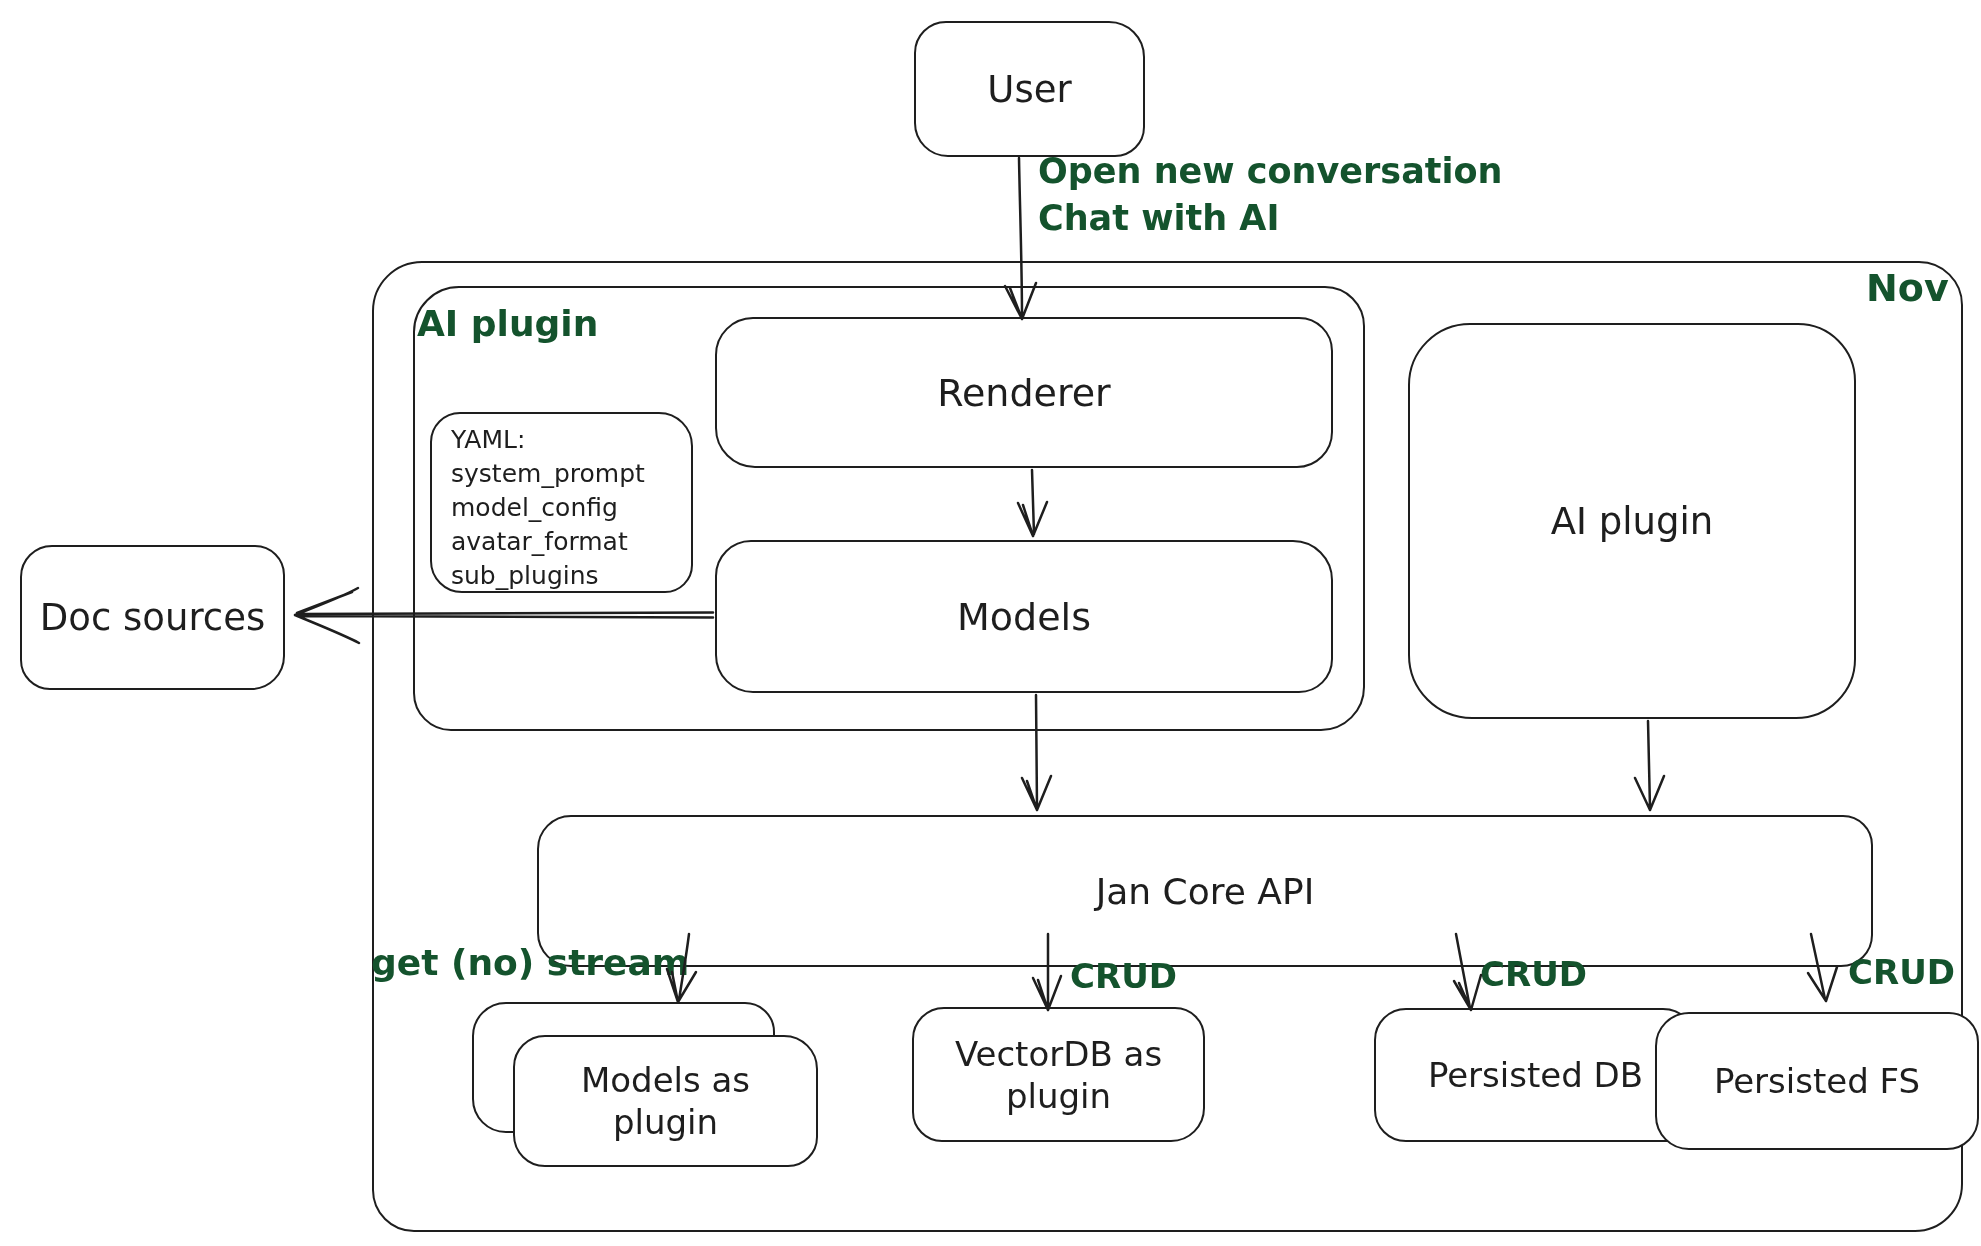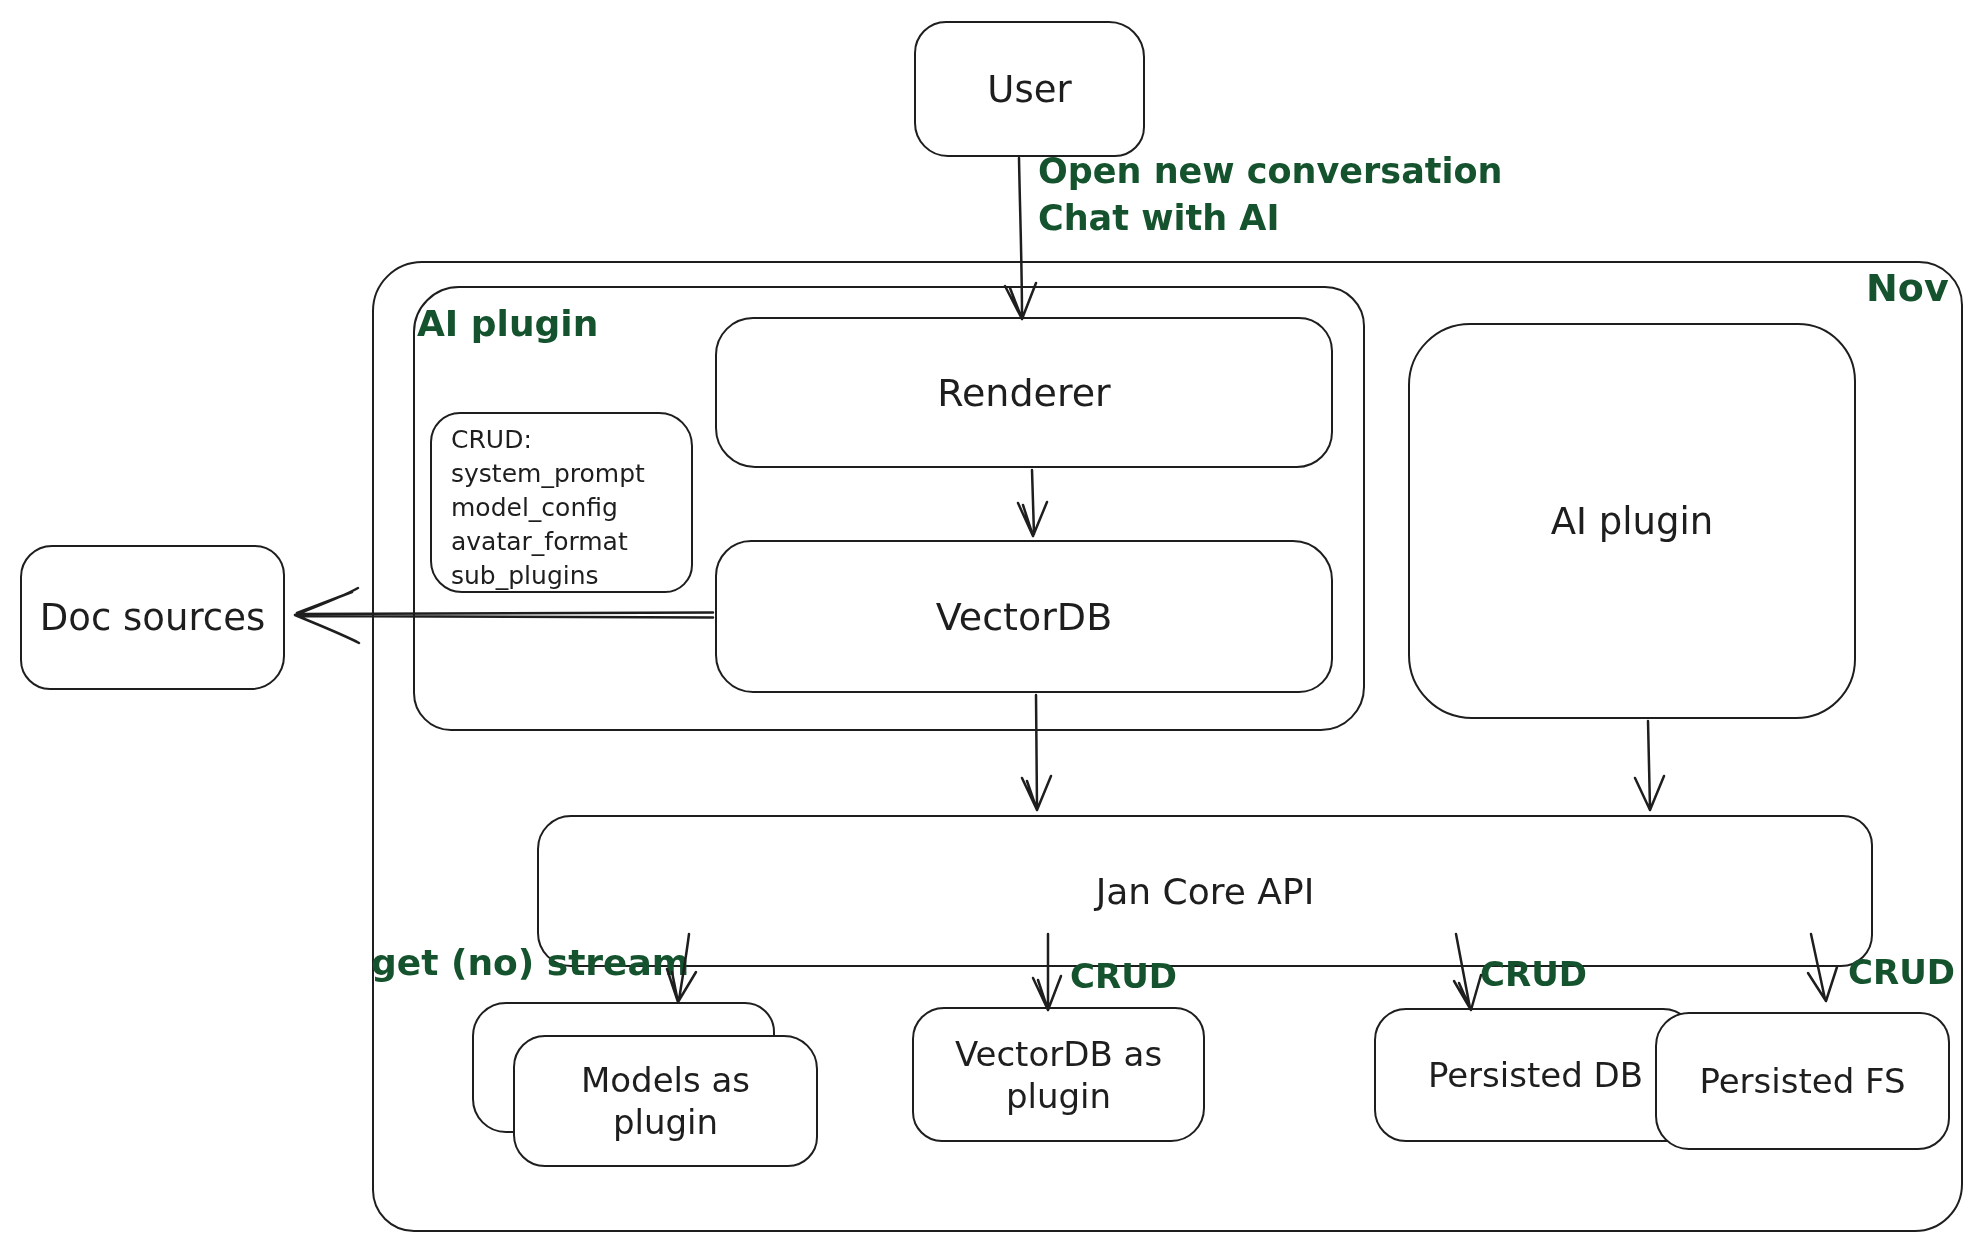--- a/index.html
+++ b/index.html
@@ -41,21 +41,21 @@
   .yaml-note{left:430px;top:412px;width:263px;height:181px;border-radius:30px 34px 28px 32px;
              align-items:flex-start;justify-content:flex-start;text-align:left;
              font-size:25px;line-height:34px;padding:9px 0 0 19px;}
   .doc-sources-box{left:20px;top:545px;width:265px;height:145px;border-radius:32px 30px 34px 30px;font-size:37px;}
   .ai-plugin-box{left:1408px;top:323px;width:448px;height:396px;border-radius:62px 58px 60px 64px;font-size:37px;}
   .jan-core-api-box{left:537px;top:815px;width:1336px;height:152px;border-radius:34px 30px 32px 34px;font-size:36px;}
   .models-box-outer{left:472px;top:1002px;width:303px;height:131px;border-radius:34px 30px 32px 34px;}
   .models-box-inner{left:513px;top:1035px;width:305px;height:132px;border-radius:32px 34px 30px 32px;font-size:34px;line-height:42px;}
   .vectordb-box{left:912px;top:1007px;width:293px;height:135px;border-radius:32px 30px 34px 30px;font-size:34px;line-height:42px;}
   .persisted-db-box{left:1374px;top:1008px;width:323px;height:134px;border-radius:32px 34px 30px 32px;font-size:34px;}
-  .persisted-fs-box{left:1655px;top:1012px;width:295px;height:138px;border-radius:34px 30px 32px 34px;font-size:34px;}
+  .persisted-fs-box{left:1655px;top:1012px;width:324px;height:138px;border-radius:34px 30px 32px 34px;font-size:34px;}
 
   .wrap-190{width:196px;white-space:normal;}
   .wrap-230{width:236px;white-space:normal;}
 
   
   .jan-label{left:1866px;top:266px;font-size:38px;}
   .ai-plugin-group-label{left:417px;top:303px;font-size:36px;}
   .conversation-label{left:1038px;top:148px;font-size:35px;line-height:47px;}
   .conversation-label span{display:block;}
   .get-stream-label{left:371px;top:942px;font-size:36px;}
@@ -83,26 +83,26 @@
 
   <div class="label conversation-label">
     <span>Open new conversation</span>
     <span>Chat with AI</span>
   </div>
 
   <div class="box renderer-box">
     <span>Renderer</span>
   </div>
   <div class="box backend-box">
-    <span>VectorDB</span>
+    <span>Models</span>
   </div>
 
   <div class="box yaml-note">
     <div>
-      <div>CRUD:</div>
+      <div>YAML:</div>
       <div>system_prompt</div>
       <div>model_config</div>
       <div>avatar_format</div>
       <div>sub_plugins</div>
     </div>
   </div>
 
   <div class="box doc-sources-box">
     <span>Doc sources</span>
   </div>

